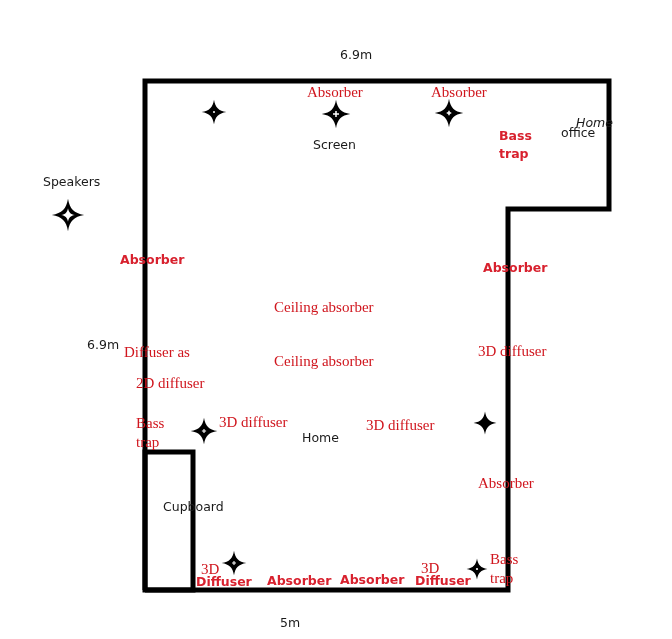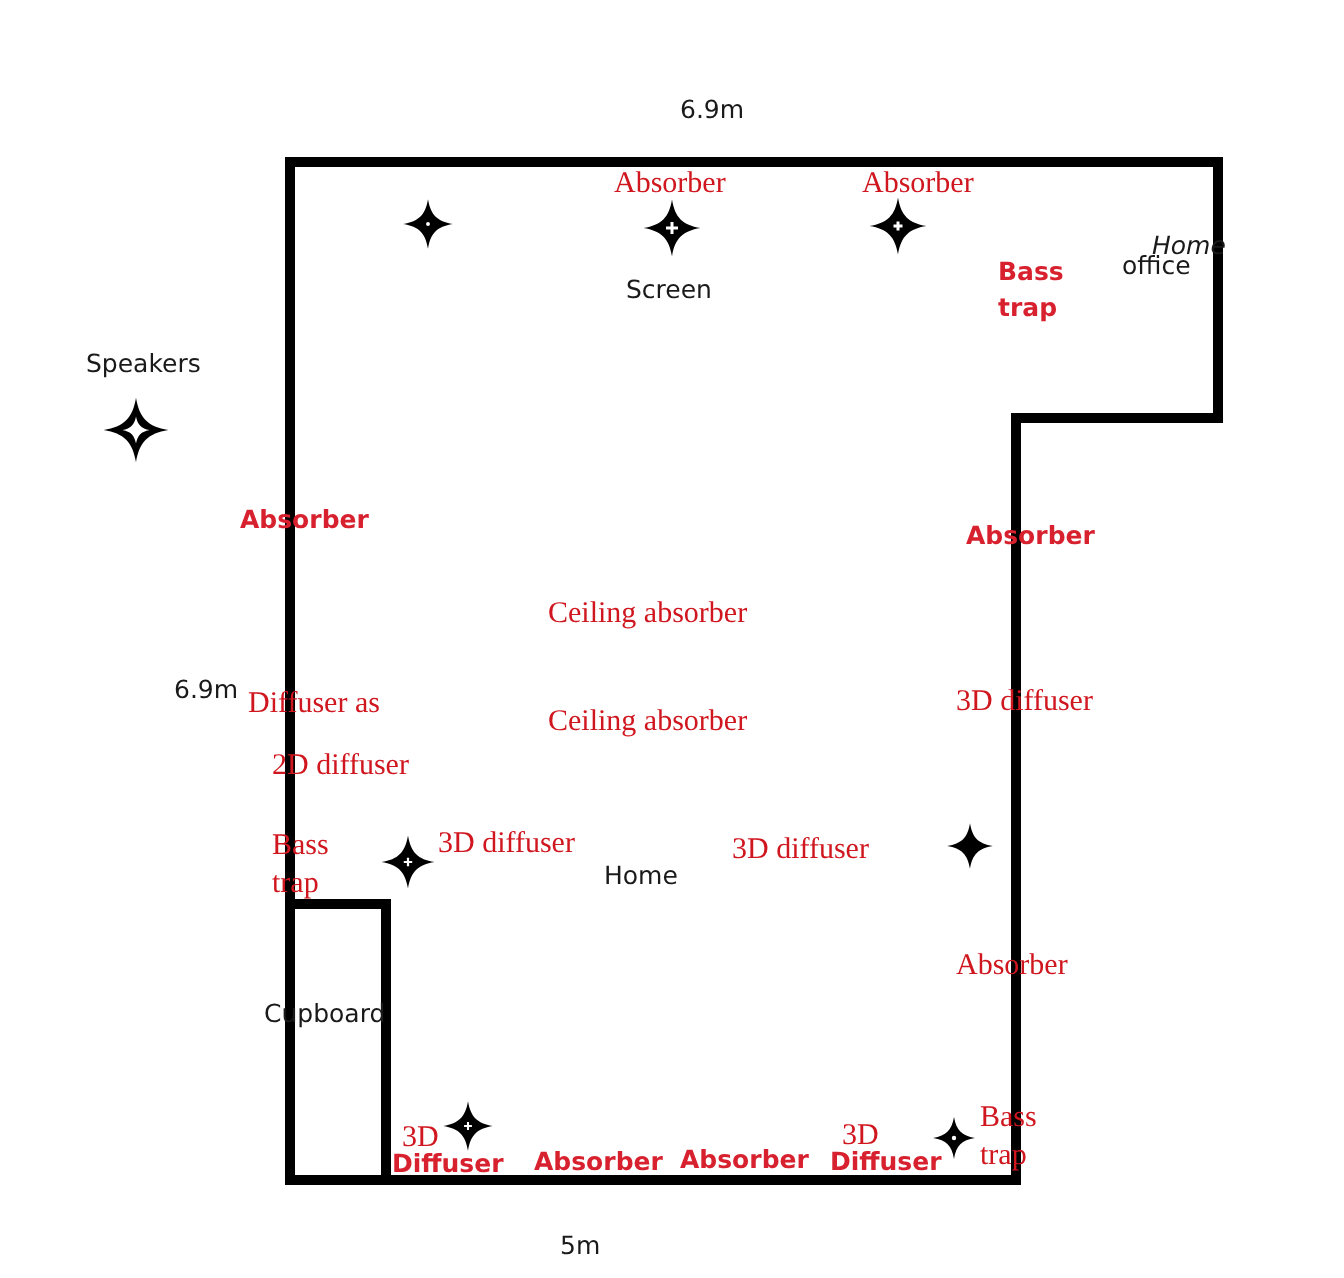--- a/index.html
+++ b/index.html
@@ -74,21 +74,21 @@
 <div class="lbl dim" style="left:340px; top:48px;">6.9m</div>
 <div class="lbl dim" style="left:87px; top:338px;">6.9m</div>
 <div class="lbl dim" style="left:280px; top:616px;">5m</div>
 
 <div class="lbl black" style="left:43px; top:175px;">Speakers</div>
 
 <div class="lbl black" style="left:313px; top:138px;text-align:center;">Screen</div>
 <div class="lbl black" style="left:576px; top:116px;font-style:italic;">Home</div>
 <div class="lbl black" style="left:561px; top:126px;">office</div>
 <div class="lbl black" style="left:302px; top:431px;">Home</div>
-<div class="lbl black" style="left:132px; top:500px;">Cupboard</div>
+<div class="lbl black" style="left:143px; top:500px;padding-left:20px;">Cupboard</div>
 
 <div class="lbl red-serif" style="left:307px; top:85px;">Absorber</div>
 <div class="lbl red-serif" style="left:431px; top:85px;">Absorber</div>
 <div class="lbl red-serif" style="left:274px; top:300px;">Ceiling absorber</div>
 <div class="lbl red-serif" style="left:274px; top:354px;">Ceiling absorber</div>
 <div class="lbl red-serif" style="left:124px; top:345px;">Diffuser as</div>
 <div class="lbl red-serif" style="left:136px; top:364px;margin-top:12px;">2D diffuser</div>
 <div class="lbl red-serif" style="left:478px; top:344px;">3D diffuser</div>
 <div class="lbl red-serif" style="left:136px; top:416px;">Bass</div>
 <div class="lbl red-serif" style="left:136px; top:435px;">trap</div>

